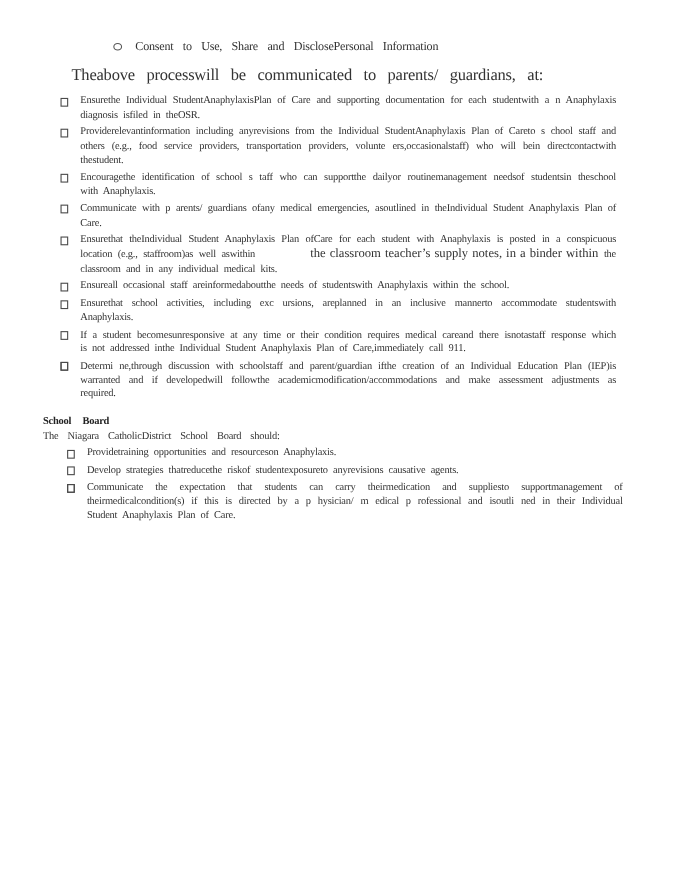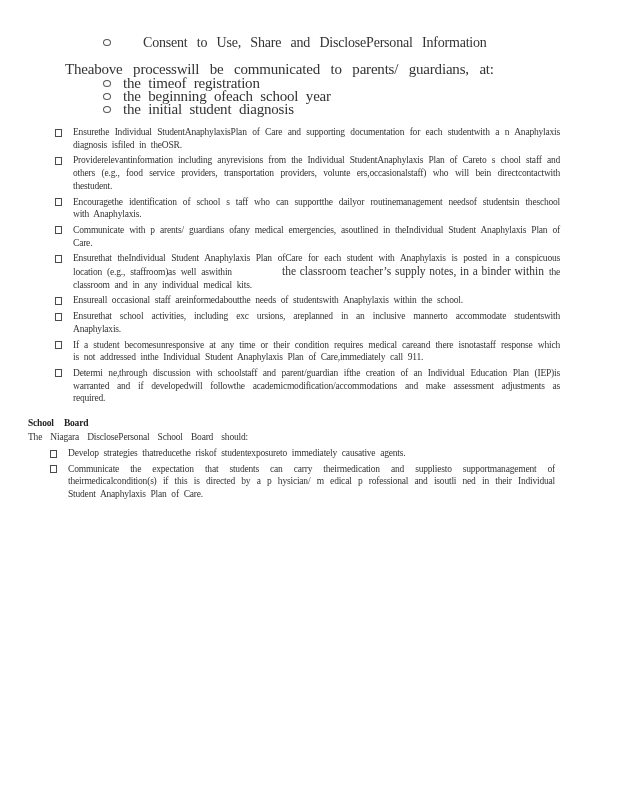--- a/index.html
+++ b/index.html
@@ -17,21 +17,21 @@
   .bullet-row { display: flex; align-items: flex-start; }
   .o-bullet {
     flex: none;
     width: 6px; height: 5px;
     border: 1px solid #555;
     border-radius: 50%;
     margin-top: 3px;
     margin-right: 12px;
     background: transparent;
   }
-  .consent-row { margin-left: 103px; font-size: 14px; line-height: 13px; letter-spacing: -0.2px; word-spacing: 6px; gap: 20px; }
+  .consent-row { margin-left: 103px; font-size: 11px; line-height: 13px; letter-spacing: -0.2px; word-spacing: 6px; }
 
   .process-block { margin-top: 14px; margin-left: 65px; font-size: 15px; letter-spacing: -0.2px; }
   .process-intro { line-height: 13px; word-spacing: 7px; }
   .process-points { margin-left: 38px; margin-top: 1px; }
   .process-points .bullet-row { line-height: 13px; word-spacing: 4px; }
 
   .check-list { margin-left: 55px; width: 505px; }
   .main-list { margin-top: 10px; }
   .check-item {
     position: relative;
@@ -50,72 +50,58 @@
     border: 1px solid #4a4a4a;
     background: transparent;
   }
   .emph {
     font-size: 11.5px;
     letter-spacing: 0;
     word-spacing: 0.5px;
     padding-left: 45px;
   }
 
-  .board-section { margin-top: 12px; margin-left: 28px; width: 527px; font-size: 9.5px; letter-spacing: -0.2px; }
+  .board-section { margin-top: 12px; margin-left: 39px; width: 527px; font-size: 9.5px; letter-spacing: -0.2px; }
   .board-heading { font-weight: bold; line-height: 13px; word-spacing: 8px; color: #222; }
   .board-intro { line-height: 13px; word-spacing: 6px; margin-top: 1px; }
   .board-list { margin-left: 22px; margin-top: 2px; width: 505px; }
 </style>
 </head>
 <body>
 
 <div class="page">
   <div class="content">
 
     <div class="bullet-row consent-row">
       <span class="o-bullet"></span>
       <span>Consent to Use, Share and DisclosePersonal Information</span>
     </div>
 
     <div class="process-block">
       <div class="process-intro">Theabove processwill be communicated to parents/ guardians, at:</div>
-      <div class="process-points" id="process-points">
-          <div class="bullet-row">
-            <span class="o-bullet"></span>
-            <span>the timeof registration</span>
-          </div>
-          <div class="bullet-row">
-            <span class="o-bullet"></span>
-            <span>the beginning ofeach school year</span>
-          </div>
-          <div class="bullet-row">
-            <span class="o-bullet"></span>
-            <span>the initial student diagnosis</span>
-          </div>
-        </div>
     </div>
 
     <div class="check-list main-list" id="main-list">
         <div class="check-item"><span class="checkbox"></span><span>Ensurethe Individual StudentAnaphylaxisPlan of Care and supporting documentation for each studentwith a n Anaphylaxis diagnosis isfiled in theOSR.</span></div>
         <div class="check-item"><span class="checkbox"></span><span>Providerelevantinformation including anyrevisions from the Individual StudentAnaphylaxis Plan of Careto s chool staff and others (e.g., food service providers, transportation providers, volunte ers,occasionalstaff) who will bein directcontactwith thestudent.</span></div>
         <div class="check-item"><span class="checkbox"></span><span>Encouragethe identification of school s taff who can supportthe dailyor routinemanagement needsof studentsin theschool with Anaphylaxis.</span></div>
         <div class="check-item"><span class="checkbox"></span><span>Communicate with p arents/ guardians ofany medical emergencies, asoutlined in theIndividual Student Anaphylaxis Plan of Care.</span></div>
         <div class="check-item"><span class="checkbox"></span><span>Ensurethat theIndividual Student Anaphylaxis Plan ofCare for each student with Anaphylaxis is posted in a conspicuous location (e.g., staffroom)as well aswithin </span><span class="emph">the classroom teacher’s supply notes, in a binder within</span><span> the classroom and in any individual medical kits.</span></div>
         <div class="check-item"><span class="checkbox"></span><span>Ensureall occasional staff areinformedaboutthe needs of studentswith Anaphylaxis within the school.</span></div>
         <div class="check-item"><span class="checkbox"></span><span>Ensurethat school activities, including exc ursions, areplanned in an inclusive mannerto accommodate studentswith Anaphylaxis.</span></div>
         <div class="check-item"><span class="checkbox"></span><span>If a student becomesunresponsive at any time or their condition requires medical careand there isnotastaff response which is not addressed inthe Individual Student Anaphylaxis Plan of Care,immediately call 911.</span></div>
         <div class="check-item"><span class="checkbox"></span></div>
         <div class="check-item"><span class="checkbox"></span><span>Determi ne,through discussion with schoolstaff and parent/guardian ifthe creation of an Individual Education Plan (IEP)is warranted and if developedwill followthe academicmodification/accommodations and make assessment adjustments as required.</span></div>
       </div>
 
     <div class="board-section">
       <div class="board-heading">School Board</div>
-      <div class="board-intro">The Niagara DisclosePersonal School Board should:</div>
+      <div class="board-intro">The Niagara CatholicDistrict School Board should:</div>
       <div class="check-list board-list" id="board-list">
-          <div class="check-item"><span class="checkbox"></span></div>
-          <div class="check-item"><span class="checkbox"></span><span>Develop strategies thatreducethe riskof studentexposureto immediately causative agents.</span></div>
+          <div class="check-item"><span class="checkbox"></span><span>Providetraining opportunities and resourceson Anaphylaxis.</span></div>
+          <div class="check-item"><span class="checkbox"></span><span>Develop strategies thatreducethe riskof studentexposureto anyrevisions causative agents.</span></div>
           <div class="check-item"><span class="checkbox"></span></div>
           <div class="check-item"><span class="checkbox"></span><span>Communicate the expectation that students can carry theirmedication and suppliesto supportmanagement of theirmedicalcondition(s) if this is directed by a p hysician/ m edical p rofessional and isoutli ned in their Individual Student Anaphylaxis Plan of Care.</span></div>
         </div>
     </div>
 
   </div>
 </div>
 
 </body></html>

